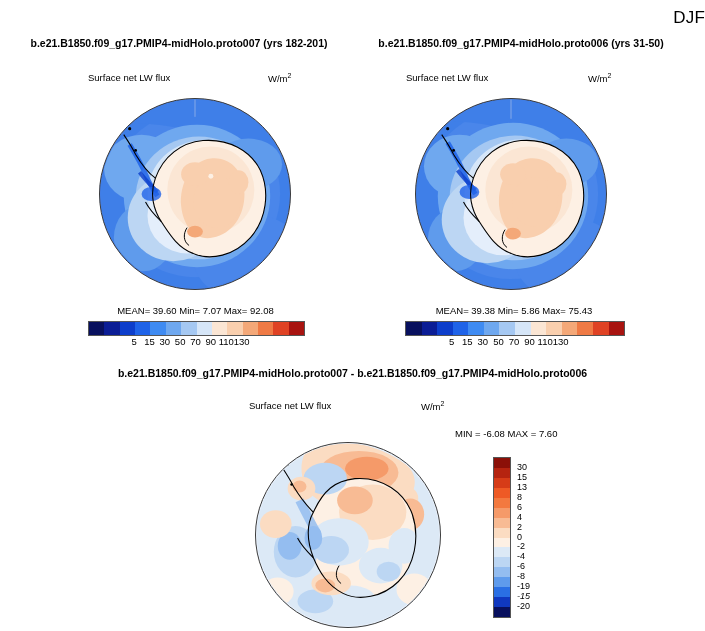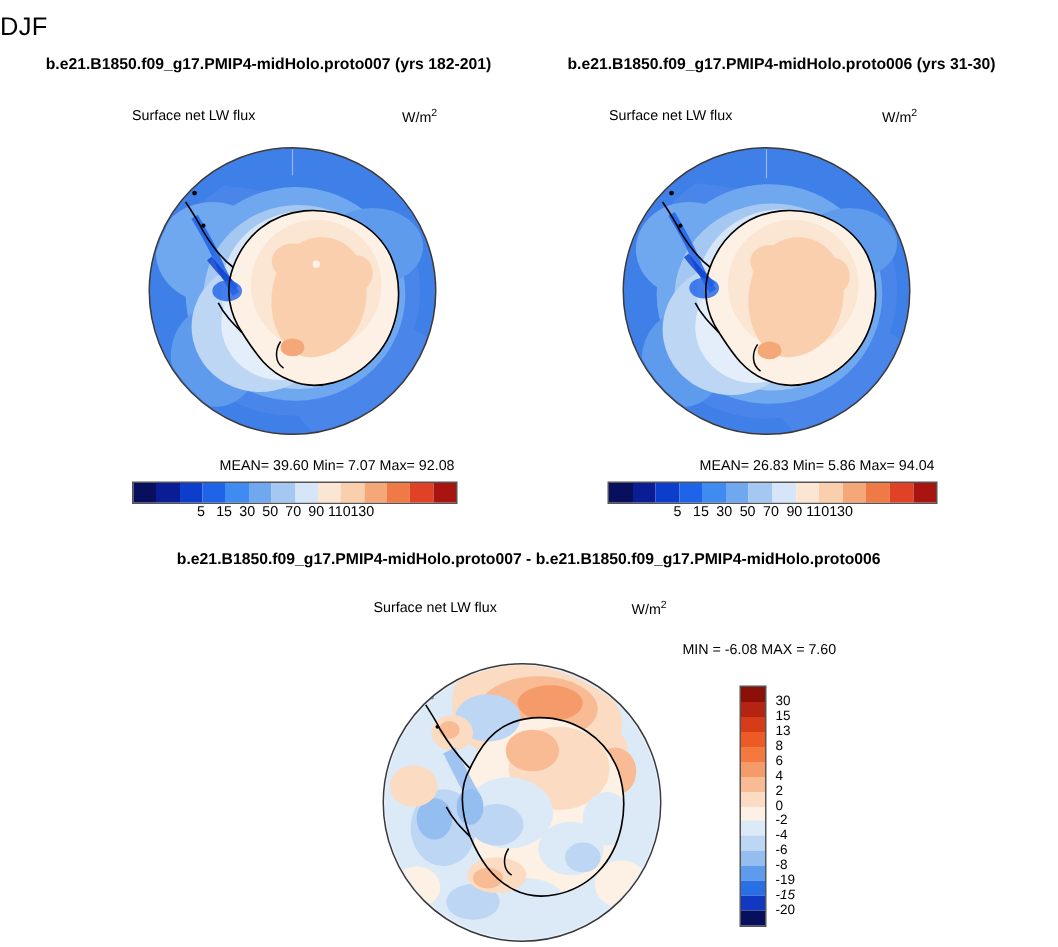--- a/index.html
+++ b/index.html
@@ -13,21 +13,21 @@
     position: relative;
     font-family: "Liberation Sans", sans-serif;
     color: #000000;
     overflow: hidden;
   }
   .abs { position: absolute; }
 
   
   #main-title {
     left: 0; top: 8px; width: 705px;
-    text-align: left;
+    text-align: right;
     font-size: 17px;
     letter-spacing: 0.2px;
   }
   .panel-title {
     font-size: 10.5px;
     font-weight: bold;
     text-align: center;
     white-space: nowrap;
   }
   #title-left  { left: 10px;  top: 37px; width: 338px; }
@@ -54,21 +54,21 @@
   }
   .map-inner {
     position: absolute;
     left: 0; top: 0; right: 0; bottom: 0;
   }
 
   
   .stats {
     font-size: 9.5px;
     white-space: nowrap;
-    text-align: right;
+    text-align: center;
   }
 
   
   .cbar-h {
     display: flex;
     height: 13px;
     border: 1px solid #555;
     box-sizing: content-box;
   }
   .cbar-h .cell { flex: 1 1 0; height: 100%; }
@@ -191,21 +191,21 @@
     <span style="left: 21.4286%;">5</span>
     <span style="left: 28.5714%;">15</span>
     <span style="left: 35.7143%;">30</span>
     <span style="left: 42.8571%;">50</span>
     <span style="left: 50%;">70</span>
     <span style="left: 57.1429%;">90</span>
     <span style="left: 64.2857%;">110</span>
     <span style="left: 71.4286%;">130</span>
   </div>
 
-<div class="abs panel-title" id="title-right">b.e21.B1850.f09_g17.PMIP4-midHolo.proto006 (yrs 31-30)</div>
+<div class="abs panel-title" id="title-right">b.e21.B1850.f09_g17.PMIP4-midHolo.proto006 (yrs 31-50)</div>
 
 <div class="abs field-label" style="left:406px; top:72px;">Surface net LW flux</div>
 <div class="abs unit-label" style="left:588px; top:72px;"><span>W/m</span><span class="sup">2</span></div>
 
 <div class="abs map-disc" id="map-right" style="left:415px; top:98px; width:192px; height:192px;">
   <svg class="map-inner" viewBox="0 0 192 192" preserveAspectRatio="none">
     <defs>
       <clipPath id="discR">
           <circle cx="96" cy="96" r="95.5"></circle>
         </clipPath>
@@ -243,21 +243,21 @@
       <path d="M58,80 C50,74 44,66 38,56 C34,48 30,42 26,36" fill="none" stroke="#000000" stroke-width="1.1"></path>
       <path d="M64,124 C58,118 52,112 48,104" fill="none" stroke="#000000" stroke-width="1.1"></path>
       <path d="M90,132 C86,138 86,146 92,150" fill="none" stroke="#000000" stroke-width="1"></path>
       <circle cx="32" cy="30" r="1.6" fill="#000"></circle>
       <circle cx="38" cy="52" r="1.4" fill="#000"></circle>
       <line x1="96" y1="0" x2="96" y2="20" stroke="#9ab6e8" stroke-width="0.8"></line>
     </g>
   </svg>
 </div>
 
-<div class="abs stats" style="left:405px; top:305px; width:218px;">MEAN=  26.83  Min=   5.86  Max=  94.04</div>
+<div class="abs stats" style="left:405px; top:305px; width:218px;">MEAN=  39.38  Min=   5.86  Max=  75.43</div>
 
 <div class="abs cbar-h" id="cbar-right" style="left:405px; top:321px; width:218px;">
     <div class="cell" style="background: rgb(8, 16, 94);"></div>
     <div class="cell" style="background: rgb(11, 29, 149);"></div>
     <div class="cell" style="background: rgb(13, 62, 203);"></div>
     <div class="cell" style="background: rgb(31, 99, 232);"></div>
     <div class="cell" style="background: rgb(63, 139, 242);"></div>
     <div class="cell" style="background: rgb(111, 168, 239);"></div>
     <div class="cell" style="background: rgb(165, 200, 242);"></div>
     <div class="cell" style="background: rgb(214, 230, 248);"></div>

